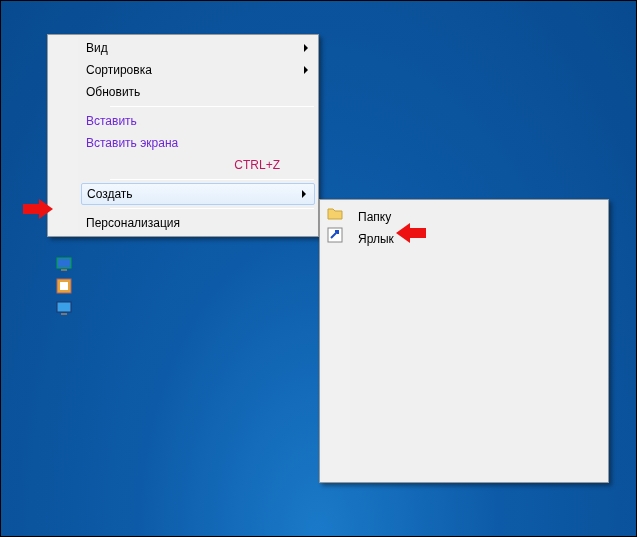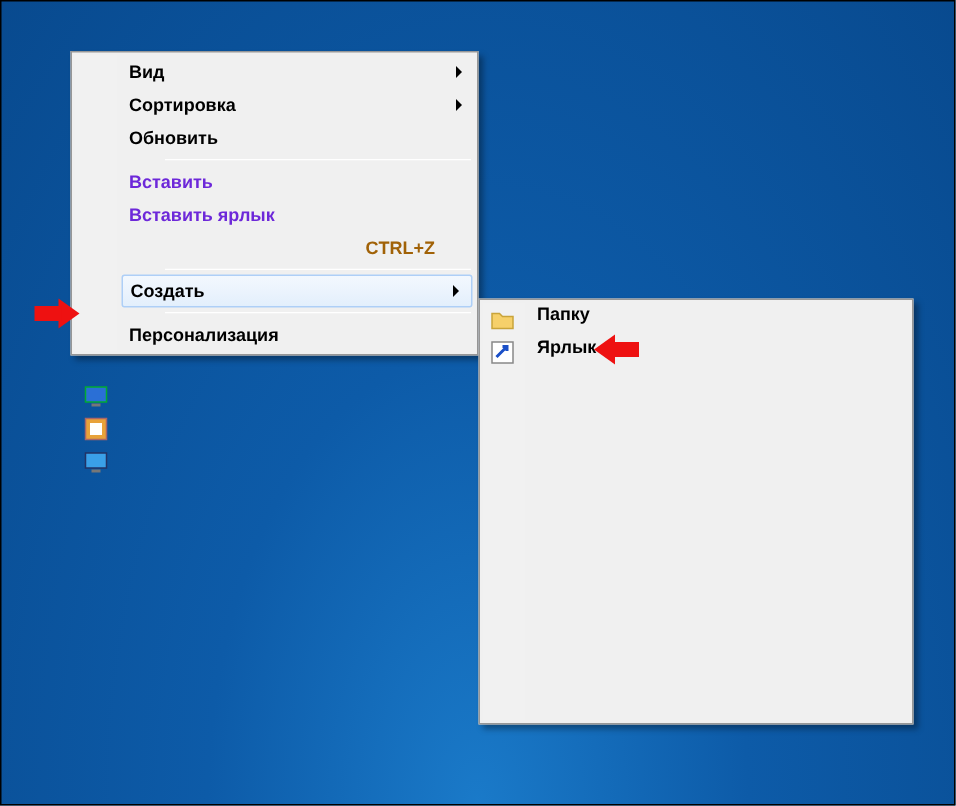--- a/index.html
+++ b/index.html
@@ -10,21 +10,20 @@
   font-size: 12px;
   color: #000;
   overflow: hidden; position: relative;
   border: 1px solid #000;
 }
 .menu {
   position: absolute; background: #f0f0f0;
   border: 1px solid #979797;
   box-shadow: 3px 3px 4px rgba(0,0,0,.35);
   padding: 2px;
-  font-weight: bold;
 }
 .main-menu { left: 46px; top: 33px; width: 272px; }
 .sub-menu  { left: 318px; top: 198px; width: 290px; height: 284px; }
 .icon-strip {
   position: absolute; left: 2px; top: 2px; bottom: 2px; width: 28px;
   background: #f1f1f1;
 }
 .item-list { margin-left: 30px; }
 .menu-item {
   display: flex; align-items: center;
@@ -36,40 +35,40 @@
   border: 1px solid #aecff7;
   background: linear-gradient(#f3f8fe, #e3effc);
   border-radius: 2px; margin: 0 1px; padding-left: 5px; padding-right: 33px;
 }
 .menu-item .arrow {
   position: absolute; right: 8px; top: 50%; transform: translateY(-50%);
   width: 0; height: 0; border-top: 4px solid transparent;
   border-bottom: 4px solid transparent; border-left: 4px solid #000;
 }
 .menu-item .hint {
-  position: absolute; right: 26px; top: 50%; transform: translateY(-50%);
-  color: #a16207;
+  position: absolute; right: 36px; top: 50%; transform: translateY(-50%);
+  color: #be185d;
 }
 .sep { height: 1px; background: #e0e0e0; margin: 3px 2px 3px 30px; border-bottom: 1px solid #fff; }
 .main-icon {
   position: absolute; left: 8px; width: 16px; height: 16px;
 }
 .red-arrow {
   position: absolute; width: 0; height: 0;
   border-top: 10px solid transparent; border-bottom: 10px solid transparent;
 }
 .red-arrow.right { border-left: 14px solid #e11; }
 .red-arrow.left  { border-right: 14px solid #e11; }
 .red-arrow .tail {
   position: absolute; width: 18px; height: 10px; background: #e11; top: -5px;
 }
 .red-arrow.right .tail { right: 12px; }
 .red-arrow.left  .tail { left: 12px; }
 .sub-item {
-  display: flex; align-items: flex-start; height: 22px; padding-left: 6px;
+  display: flex; align-items: flex-end; height: 22px; padding-left: 6px;
 }
 </style>
 </head>
 <body>
 
 <div class="menu main-menu">
   <div class="icon-strip"></div>
   <div class="item-list">
     <div class="menu-item">
       <span>Вид</span>
@@ -80,21 +79,21 @@
       <span class="arrow"></span>
     </div>
     <div class="menu-item">
       <span>Обновить</span>
     </div>
     <div class="sep"></div>
     <div class="menu-item disabled">
       <span>Вставить</span>
     </div>
     <div class="menu-item disabled">
-      <span>Вставить ярлык</span>
+      <span>Вставить экрана</span>
     </div>
     <div class="menu-item">
       <span class="hint">CTRL+Z</span>
     </div>
     <div class="sep"></div>
     <div class="menu-item highlight">
       <span>Создать</span>
       <span class="arrow"></span>
     </div>
     <div class="sep"></div>

